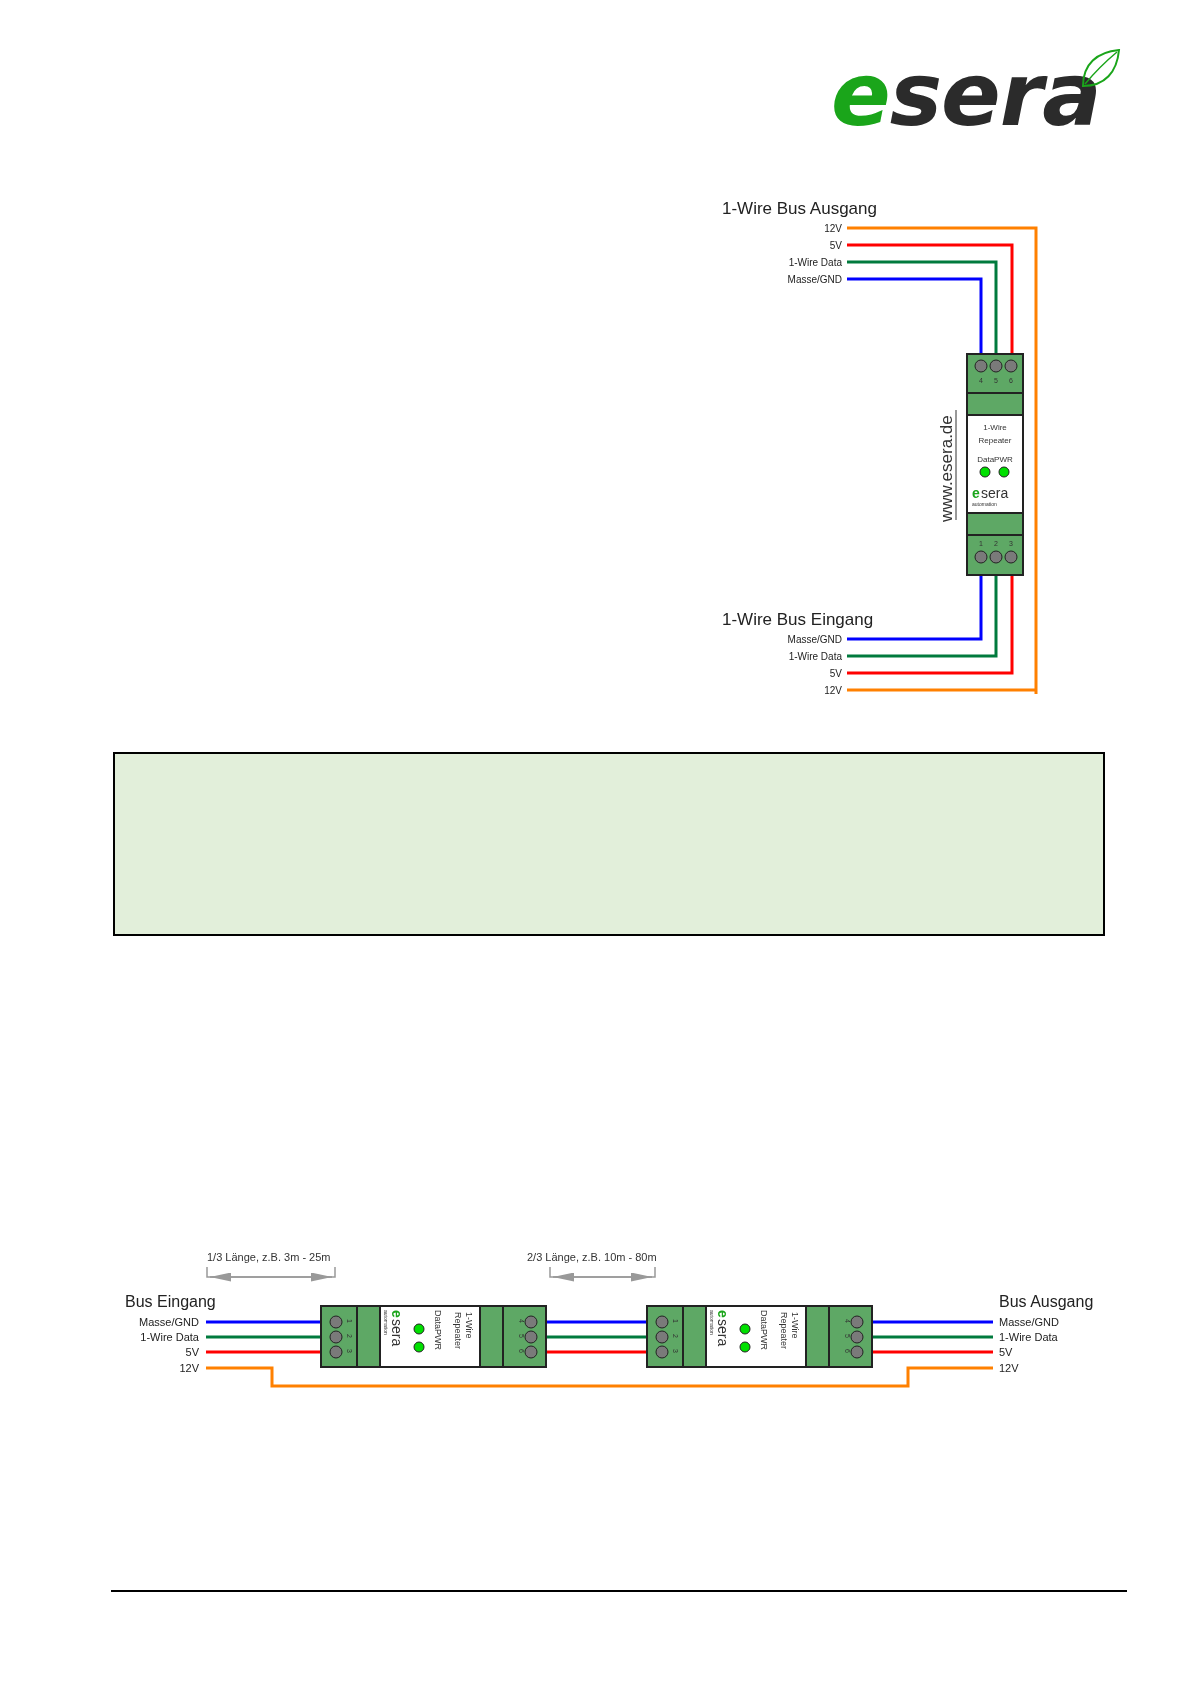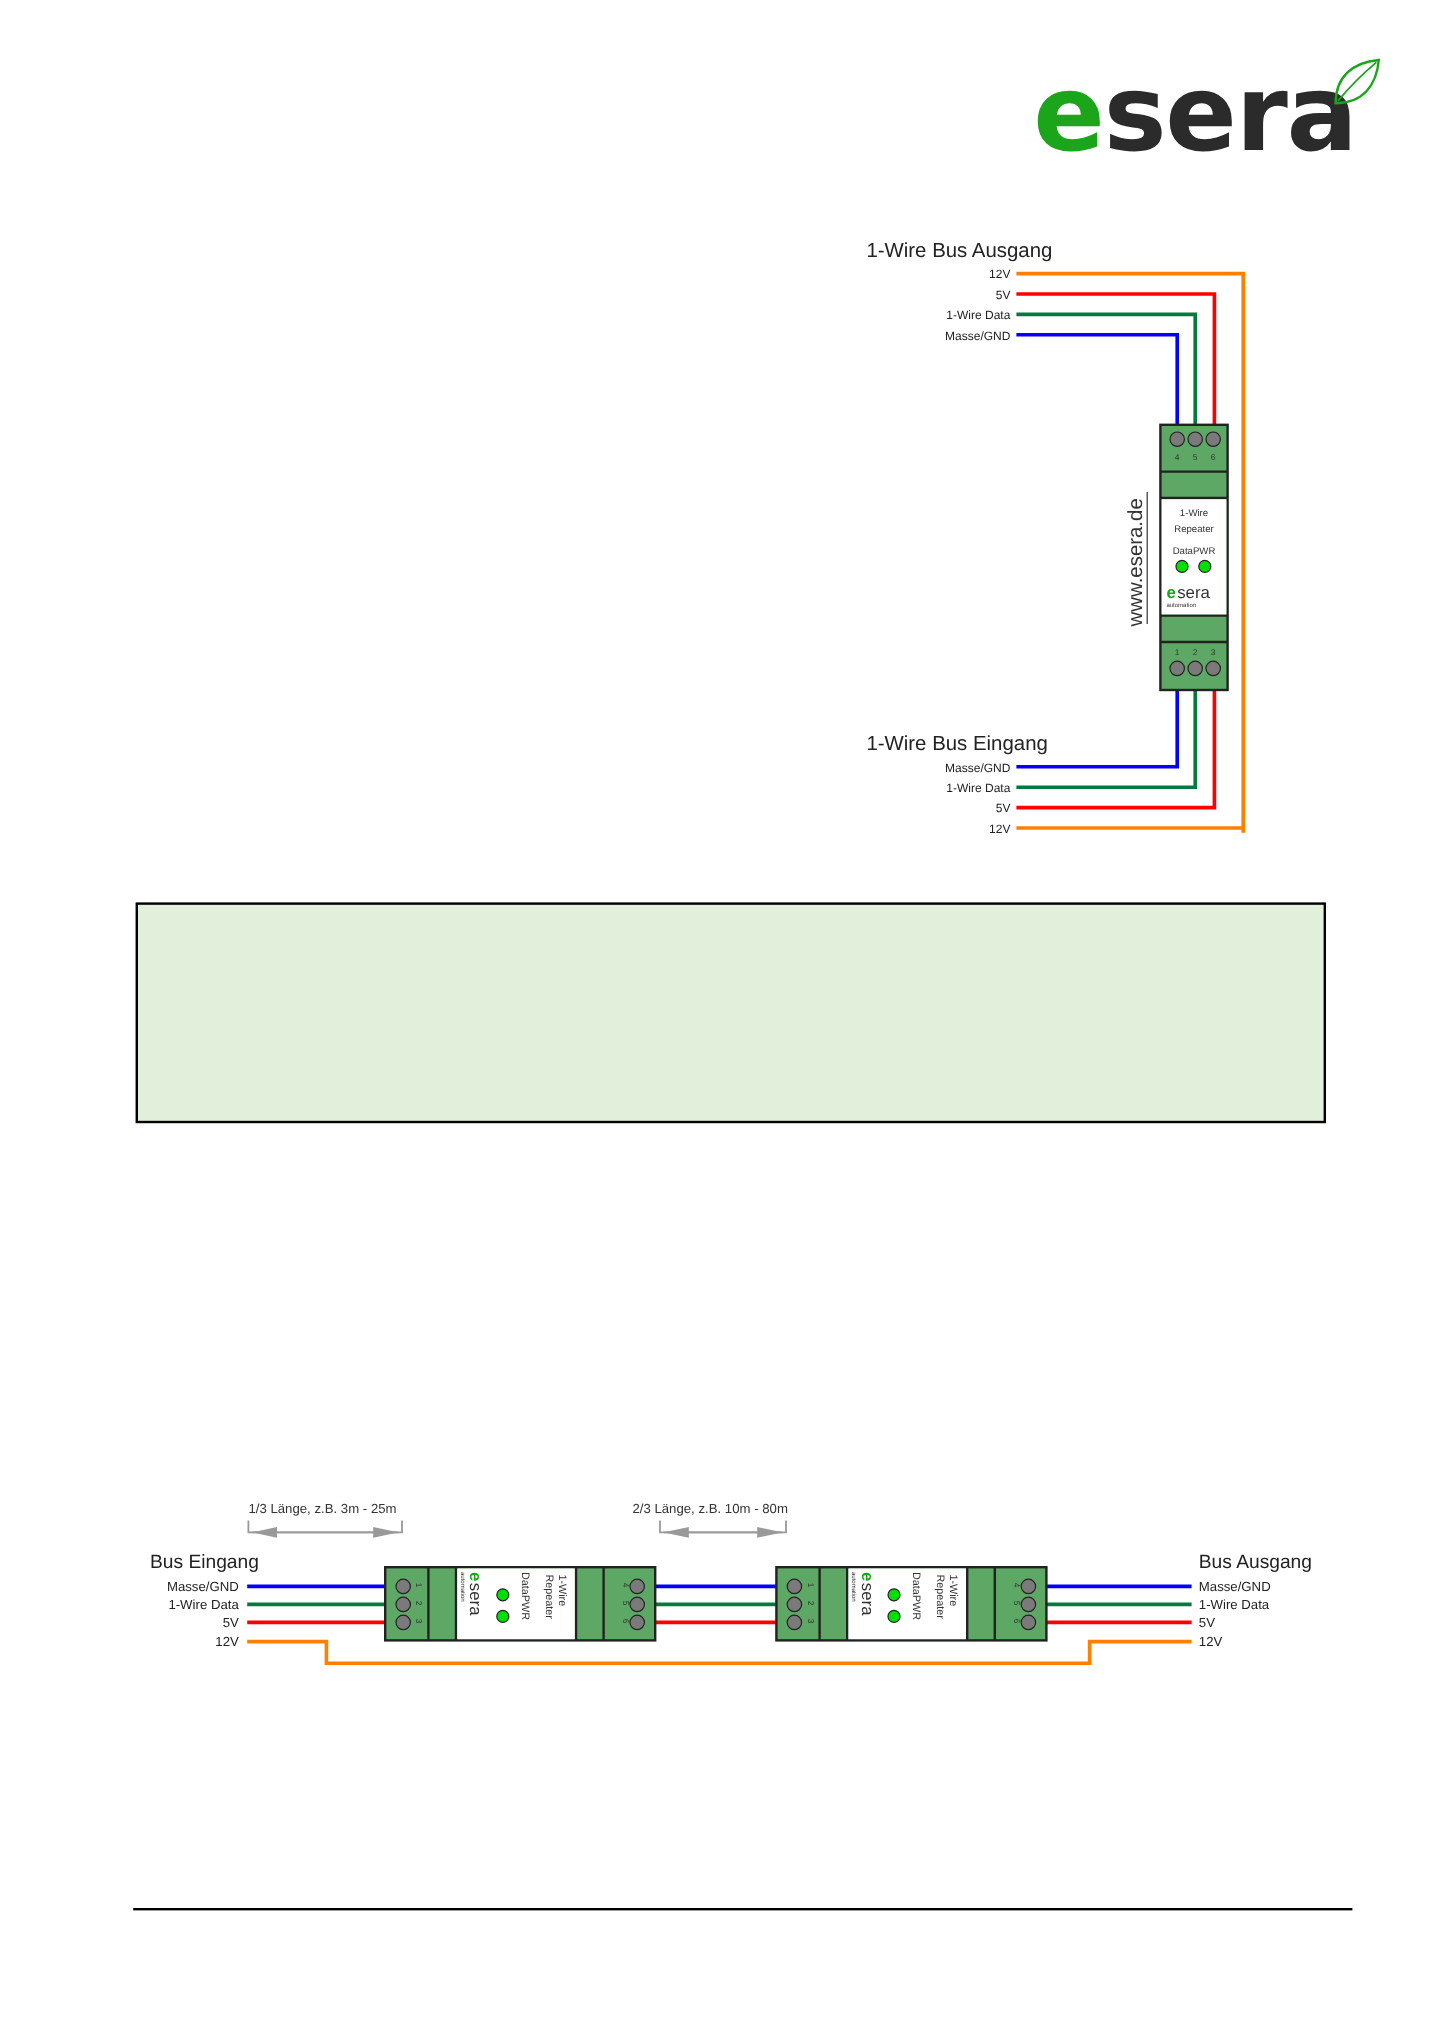--- a/index.html
+++ b/index.html
@@ -1,19 +1,19 @@
 <!DOCTYPE html>
 <html><head>
 <meta charset="utf-8">
 <style>
   html, body { margin: 0; padding: 0; background: #ffffff; }
   body { width: 1192px; height: 1685px; position: relative; overflow: hidden;
          font-family: "Liberation Sans", sans-serif; color: #222; }
   .abs { position: absolute; }
-  .logo { left: 861px; top: 50px; width: 290px; height: 90px; }
+  .logo { left: 831px; top: 50px; width: 290px; height: 90px; font-style: italic; }
   .logo-text { position: absolute; left: 0; top: 0; font-size: 88px; font-weight: bold;
                letter-spacing: -1px; line-height: 90px; font-family: "DejaVu Sans", sans-serif; }
   .logo-text .e { color: #1aa51a; }
   .logo-text .rest { color: #2b2b2b; }
   .note-box { left: 113px; top: 752px; width: 988px; height: 180px;
               background: #e2efda; border: 2px solid #000; }
   .footer-line { left: 111px; top: 1590px; width: 1016px; height: 2px; background: #000; }
   svg text { font-family: "Liberation Sans", sans-serif; }
 </style>
 </head>

